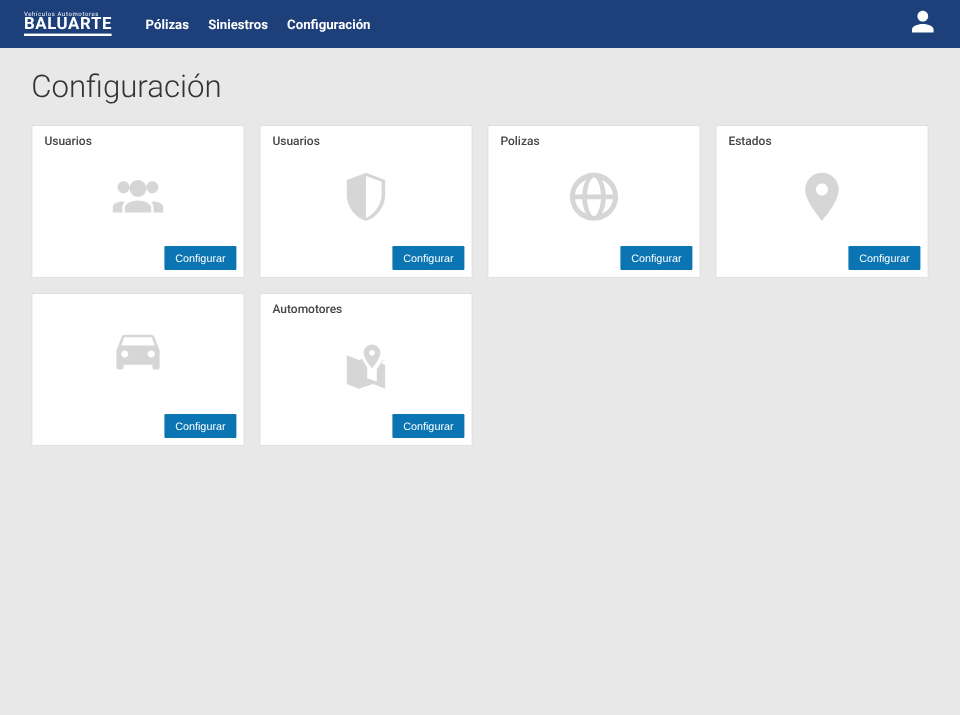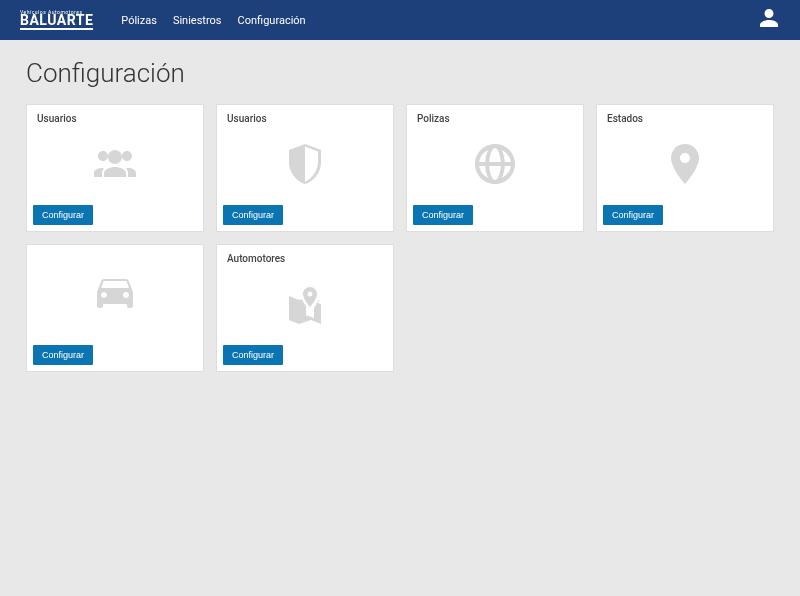--- a/index.html
+++ b/index.html
@@ -40,20 +40,21 @@
       padding-bottom: 1px;
     }
     .nav-links {
       display: flex;
       gap: 16px;
     }
     .nav-link {
       color: #fff;
       font-size: 11px;
       cursor: pointer;
+      font-weight: bold;
     }
     .user-icon {
       color: #fff;
       cursor: pointer;
     }
     .user-icon svg { width: 22px; height: 22px; fill: #fff; }
     .page {
       padding: 18px 26px;
     }
     .page-title {
@@ -86,21 +87,21 @@
       align-items: center;
       justify-content: center;
     }
     .card-body svg {
       width: 48px;
       height: 48px;
       fill: #d6d6d6;
     }
     .card-footer {
       display: flex;
-      justify-content: flex-start;
+      justify-content: flex-end;
       padding: 6px 6px 6px;
     }
     .btn {
       background: #0b75b3;
       color: #fff;
       font-size: 9px;
       padding: 5px 9px;
       border: none;
       cursor: pointer;
       border-radius: 1px;

